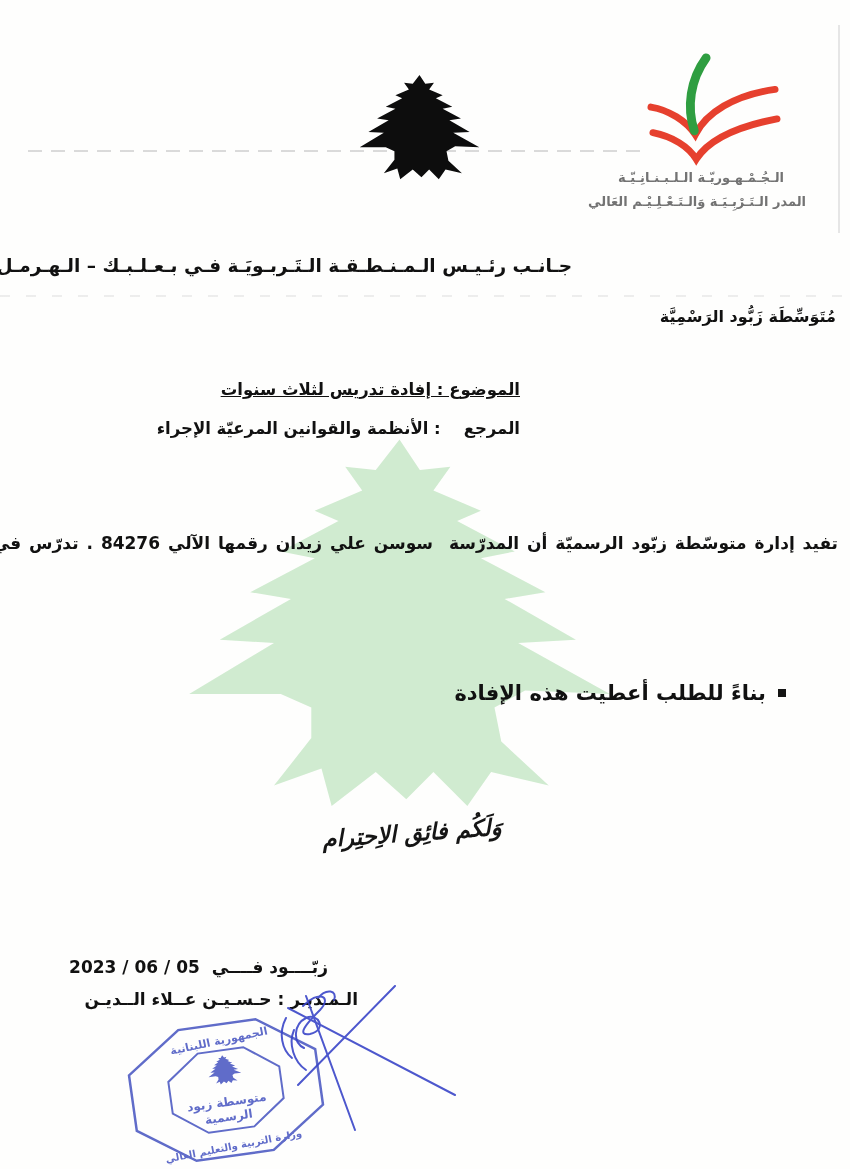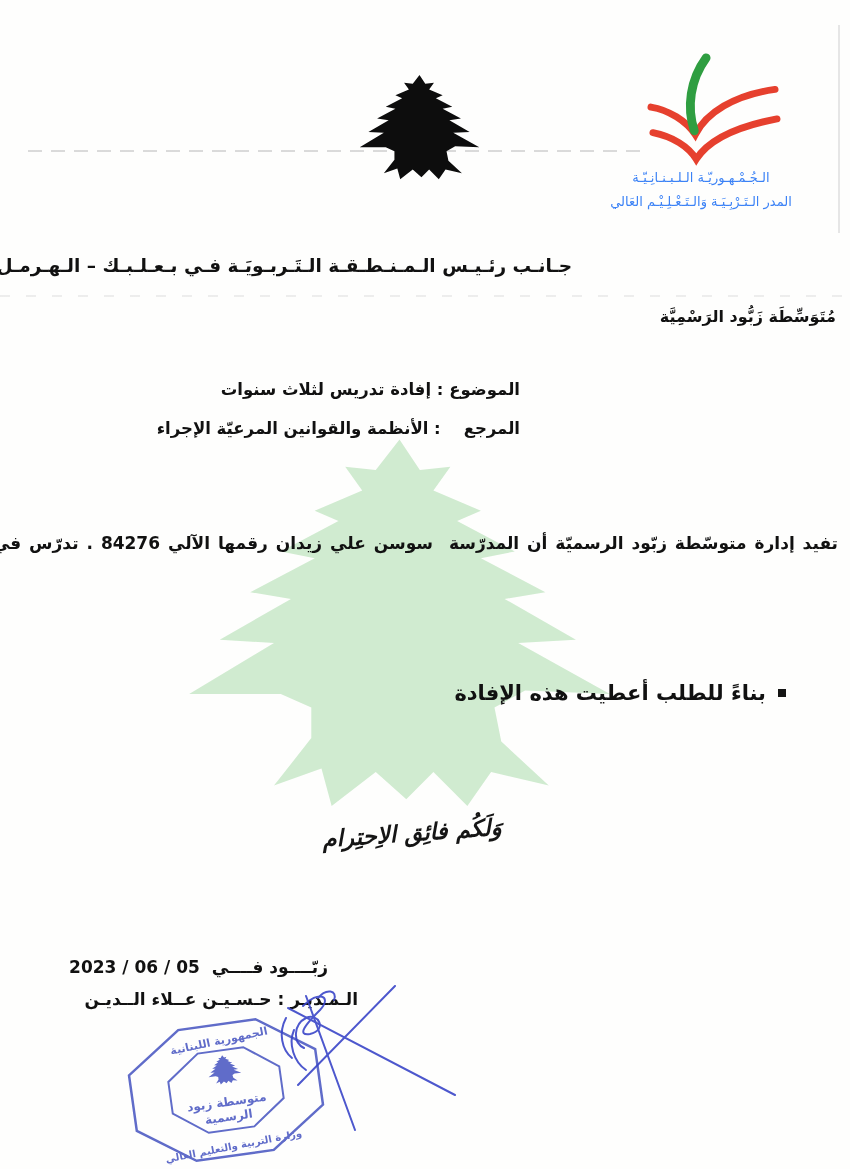--- a/index.html
+++ b/index.html
@@ -9,34 +9,34 @@
     margin:0 auto;
     background:#fefefd;
     overflow:hidden;
     font-family:"DejaVu Sans", sans-serif;
     color:#111;
   }
   .abs{position:absolute;}
   .ar{direction:rtl;unicode-bidi:plaintext;white-space:pre;font-weight:700;}
   
   .ministry-logo{left:638px;top:48px;width:150px;height:128px;}
-  .ministry-line{left:596px;width:210px;text-align:center;font-size:13px;font-weight:400;color:#3b82f6;direction:rtl;white-space:nowrap;}
+  .ministry-line{left:596px;width:210px;text-align:center;font-size:13px;font-weight:700;color:#737373;direction:rtl;white-space:nowrap;}
   .ministry-line1{top:170px;}
   .ministry-line2{top:194px;}
   .cedar-black{left:352px;top:68px;width:135px;height:122px;}
   
   .artifact-line1{top:150px;left:28px;width:612px;height:2px;
     background:repeating-linear-gradient(90deg,#d4d4d4 0 14px,transparent 14px 23px);opacity:.85;}
   .artifact-line2{top:295px;left:0;width:850px;height:2px;
     background:repeating-linear-gradient(90deg,#e2e2e2 0 10px,transparent 10px 26px);opacity:.6;}
   .artifact-vline{left:838px;top:25px;width:2px;height:208px;background:#e0e0e0;opacity:.8;}
   
   .addressee{top:255px;right:278px;font-size:18.5px;}
   .school-name{top:307px;right:14px;font-size:16px;}
-  .subject-line{top:380px;right:330px;font-size:16.5px;}
+  .subject-line{top:380px;right:330px;font-size:16.5px;text-decoration:underline;}
   .reference-line{top:419px;right:330px;font-size:16.5px;}
   .body-line1{top:533px;right:12px;font-size:17px;word-spacing:2px;}
   .body-line2{top:595px;right:12px;font-size:17px;}
   .bullet-row{top:681px;right:64px;display:flex;align-items:center;direction:rtl;}
   .bullet-square{width:8px;height:8px;background:#141414;margin-left:12px;flex:none;}
   .bullet-text{font-size:21px;}
   .closing{top:820px;left:322px;font-size:23px;font-style:italic;font-weight:700;
     transform:rotate(-4deg);letter-spacing:1px;color:#151515;}
   .place-date{top:957px;right:522px;font-size:17px;}
   .director{top:989px;right:492px;font-size:17px;}

